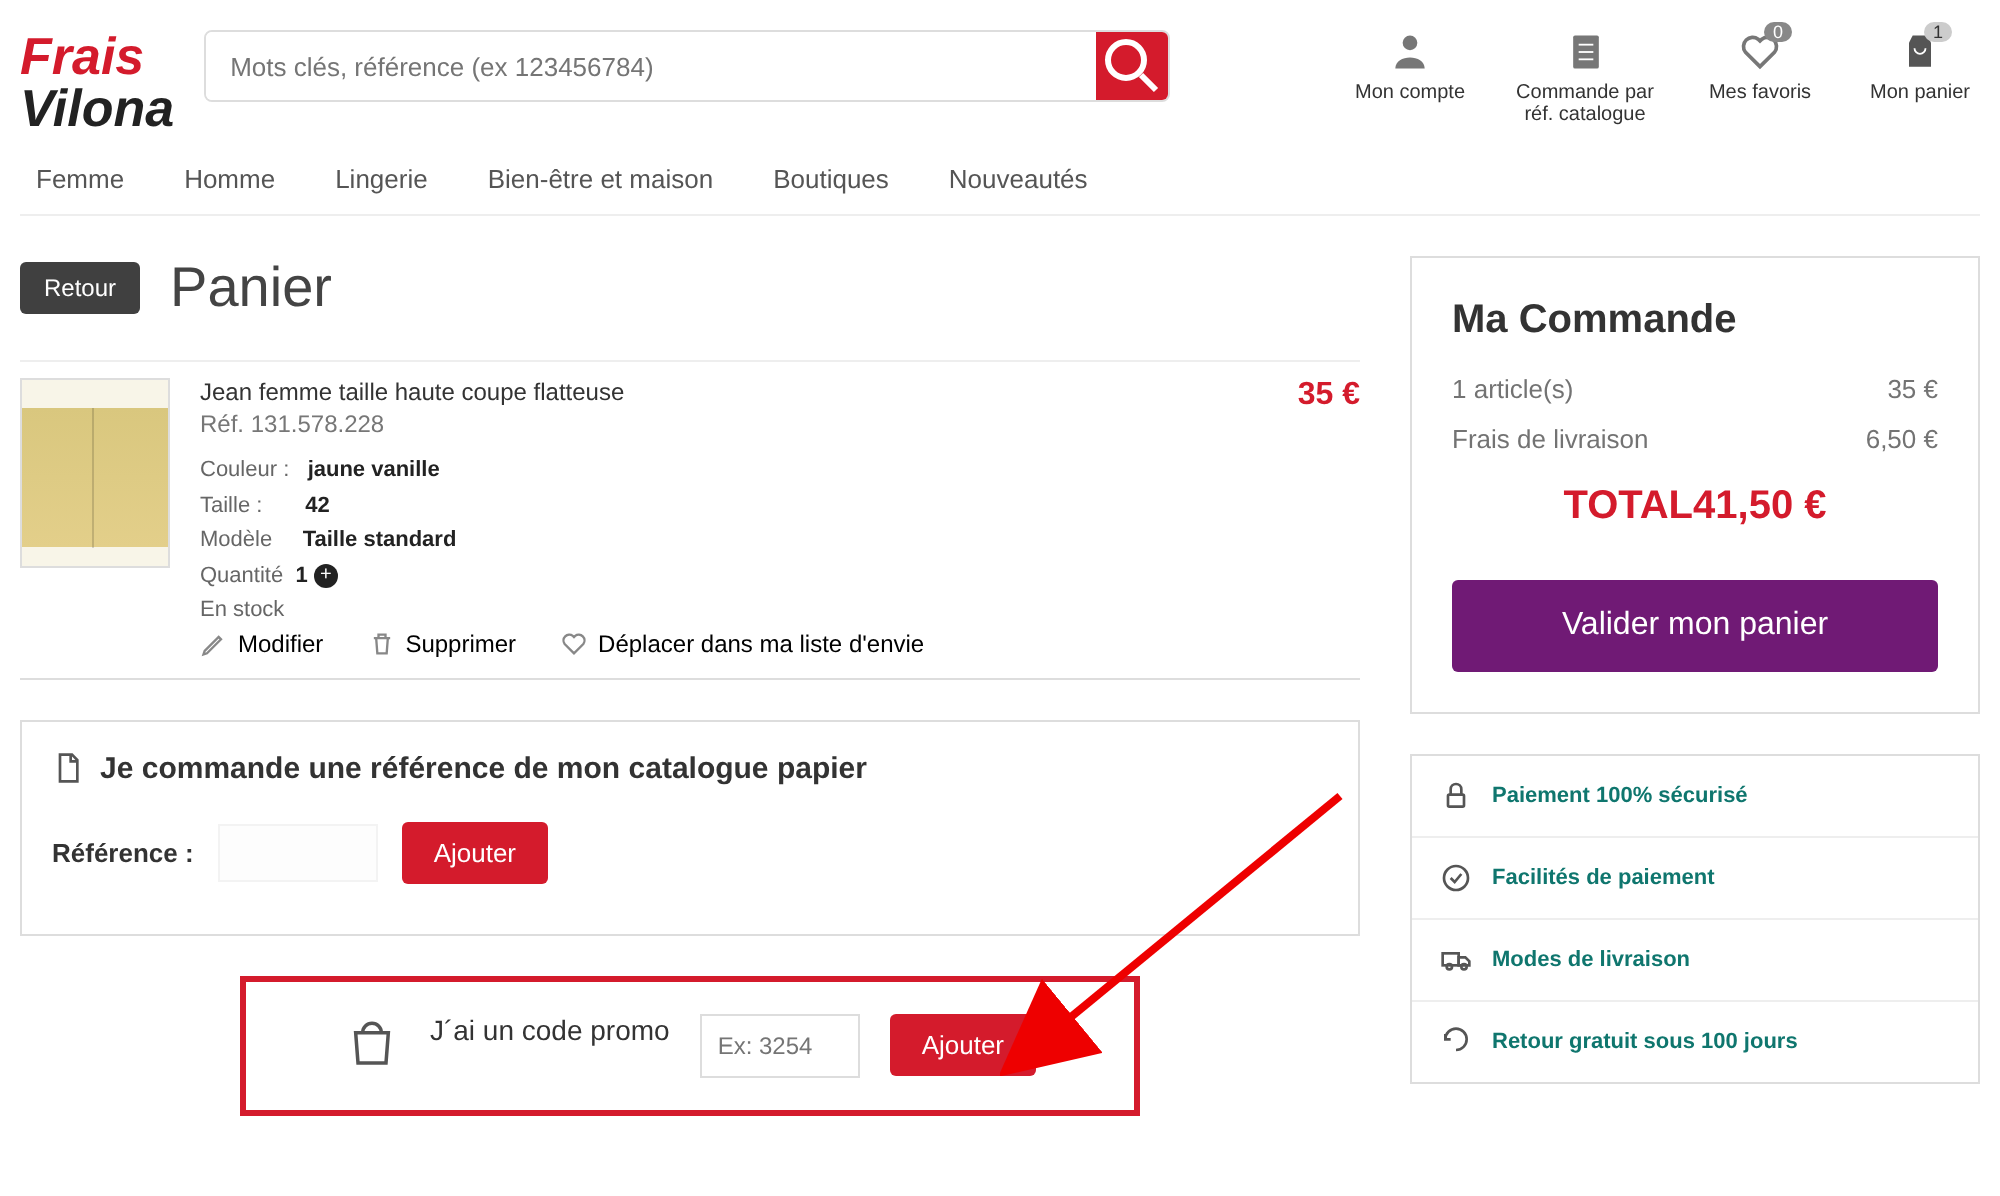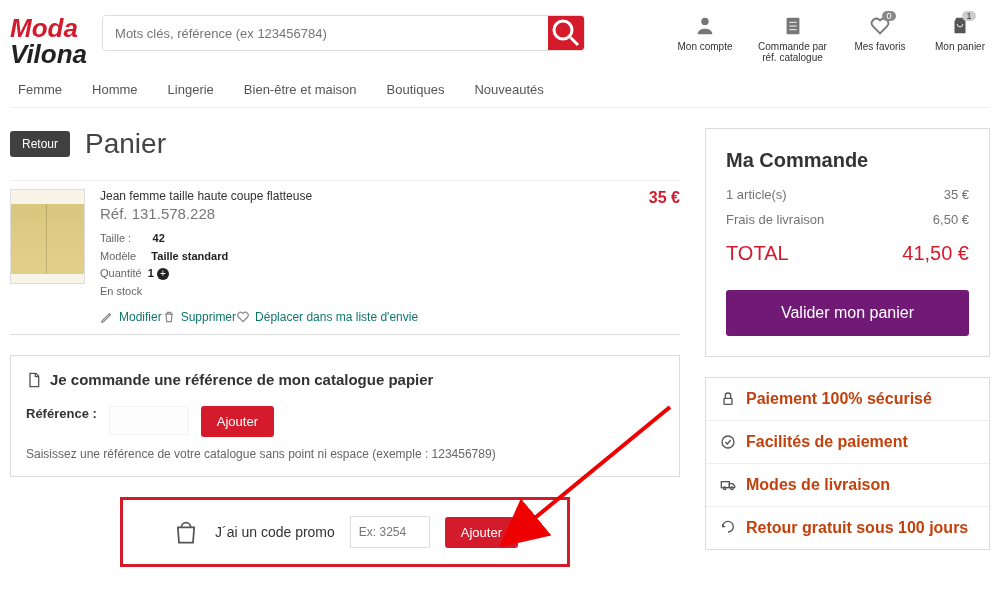--- a/index.html
+++ b/index.html
@@ -22,54 +22,54 @@
 .left{flex:1}
 .right{width:285px}
 .title-row{display:flex;align-items:center;gap:15px;margin-bottom:20px}
 .back-btn{background:#404040;color:#fff;border:none;padding:6px 12px;border-radius:3px;font-size:12px;cursor:pointer}
 .title{font-size:28px;font-weight:normal;color:#444}
 .cart-item{display:flex;gap:15px;border-bottom:1px solid #ddd;padding-bottom:10px;margin-bottom:20px;border-top:1px solid #eee;padding-top:8px}
 .prod-img{width:75px;height:95px;border:1px solid #ddd;background:linear-gradient(#f8f5e8 15%,#d9c77e 15%,#e3cf8a 90%,#f8f5e8 90%);position:relative}
 .prod-img::after{content:"";position:absolute;left:48%;top:15%;bottom:10%;width:1px;background:rgba(0,0,0,0.15)}
 .prod-info{flex:1}
 .prod-name{font-size:12px;font-weight:normal;margin-bottom:2px}
-.prod-ref{font-size:15px;color:#777;margin-bottom:8px}
+.prod-ref{font-size:12px;color:#777;margin-bottom:8px}
 .prod-attr{font-size:11px;color:#666;line-height:1.6}
 .prod-attr b{color:#222}
 .prod-price{color:#d41b2c;font-weight:bold;font-size:16px}
-.actions{display:flex;margin-top:10px;font-size:12px;color:#0f766e;align-items:center}
+.actions{display:flex;gap:22px;font-size:12px;color:#000000;align-items:center}
 .actions span{cursor:pointer;display:flex;align-items:center;gap:5px}
 .panel{border:1px solid #ddd;padding:15px;margin-bottom:20px}
 .panel-title{font-size:15px;font-weight:bold;display:flex;align-items:center;gap:8px;margin-bottom:18px}
-.ref-row{display:flex;align-items:flex-start;gap:12px;margin-bottom:10px}
+.ref-row{display:flex;align-items:center;gap:12px;margin-bottom:10px}
 .ref-row label{font-weight:bold;font-size:13px}
 .ref-row input{border:1px solid #f3f3f3;background:#fdfdfd;padding:6px;width:80px}
 .btn-red{background:#d41b2c;color:#fff;border:none;padding:8px 16px;border-radius:3px;font-size:13px;cursor:pointer}
 .hint{font-size:12px;color:#666}
-.promo-panel{border:3px solid #d41b2c;padding:16px;display:flex;align-items:center;justify-content:center;gap:15px;position:relative;margin:0 110px 0 110px}
+.promo-panel{border:3px solid #d41b2c;padding:16px;display:flex;align-items:flex-start;justify-content:center;gap:15px;position:relative;margin:0 110px 0 110px}
 .promo-panel input{border:1px solid #ddd;padding:8px;width:80px;font-size:12px}
 .order-box{border:1px solid #ddd;padding:20px;margin-bottom:20px}
 .order-title{font-size:20px;font-weight:bold;margin-bottom:15px}
 .order-row{display:flex;justify-content:space-between;font-size:13px;color:#737373;margin-bottom:10px}
-.order-total{display:flex;justify-content:space-between;color:#d41b2c;font-weight:normal;font-size:20px;margin:15px 0 25px}
+.order-total{display:flex;justify-content:center;color:#d41b2c;font-weight:bold;font-size:20px;margin:15px 0 25px}
 .validate-btn{width:100%;background:#701a75;color:#fff;border:none;padding:14px;font-size:16px;border-radius:3px;cursor:pointer}
 .info-list{border:1px solid #ddd}
-.info-item{display:flex;align-items:center;gap:10px;padding:12px 14px;border-bottom:1px solid #eee;font-size:16px;font-weight:bold;color:#c2410c}
+.info-item{display:flex;align-items:center;gap:10px;padding:12px 14px;border-bottom:1px solid #eee;font-size:11px;font-weight:bold;color:#0f766e}
 .info-item:last-child{border-bottom:none}
 .info-item svg{width:16px;height:16px;flex-shrink:0}
 .arrow-annot{position:absolute;pointer-events:none}
 .qty-plus{display:inline-block;width:12px;height:12px;background:#222;color:#fff;border-radius:50%;font-size:10px;line-height:12px;text-align:center;vertical-align:middle}
 </style>
 </head>
 <body>
 
 <div class="container">
   <div class="header">
     <div class="logo">
-      <div class="l1">Moda</div>
+      <div class="l1">Frais</div>
       <div class="l2">Vilona</div>
     </div>
     <div class="search-wrap">
       <input type="text" placeholder="Mots clés, référence (ex 123456784)" style="">
       <button class="search-btn">
         <svg viewBox="0 0 24 24" fill="none" stroke="#fff" stroke-width="2">
             <circle cx="10" cy="10" r="6"></circle>
             <line x1="15" y1="15" x2="20" y2="20"></line>
           </svg>
       </button>
@@ -125,20 +125,21 @@
         <button class="back-btn">Retour</button>
         <h1 class="title">Panier</h1>
       </div>
 
       <div class="cart-item">
         <div class="prod-img"></div>
         <div class="prod-info">
           <div class="prod-name">Jean femme taille haute coupe flatteuse</div>
           <div class="prod-ref"><span>Réf.</span> <span>131.578.228</span></div>
           <div class="prod-attr">
+            <div><span>Couleur :</span>&nbsp;&nbsp;&nbsp;<b>jaune vanille</b></div>
             <div><span>Taille :</span>&nbsp;&nbsp;&nbsp;&nbsp;&nbsp;&nbsp;&nbsp;<b>42</b></div>
             <div><span>Modèle</span>&nbsp;&nbsp;&nbsp;&nbsp;&nbsp;<b>Taille standard</b></div>
             <div><span>Quantité</span>&nbsp;&nbsp;<b>1</b> <span class="qty-plus">+</span></div>
             <div>En stock</div>
           </div>
           <div class="actions">
             <span>
                 <svg width="14" height="14" viewBox="0 0 24 24" fill="none" stroke="#888" stroke-width="2">
                   <path d="M3 21l3-1 12-12-2-2L4 18z"></path>
                 </svg>
@@ -167,21 +168,20 @@
               <path d="M6 2h9l4 4v16H6z"></path>
               <path d="M14 2v5h5"></path>
             </svg>
           <span>Je commande une référence de mon catalogue papier</span>
         </div>
         <div class="ref-row">
           <label>Référence :</label>
           <input type="text" style="">
           <button class="btn-red">Ajouter</button>
         </div>
-        <div class="hint">Saisissez une référence de votre catalogue sans point ni espace (exemple : 123456789)</div>
       </div>
 
       <div style="position:relative">
         <div class="promo-panel">
           <svg width="28" height="28" viewBox="0 0 24 24" fill="none" stroke="#555" stroke-width="1.5">
               <path d="M5 8h14l-1 13H6z"></path>
               <path d="M8 8a4 4 0 018 0"></path>
             </svg>
           <span style="font-size:14px">J´ai un code promo</span>
           <input type="text" placeholder="Ex: 3254" style="">

